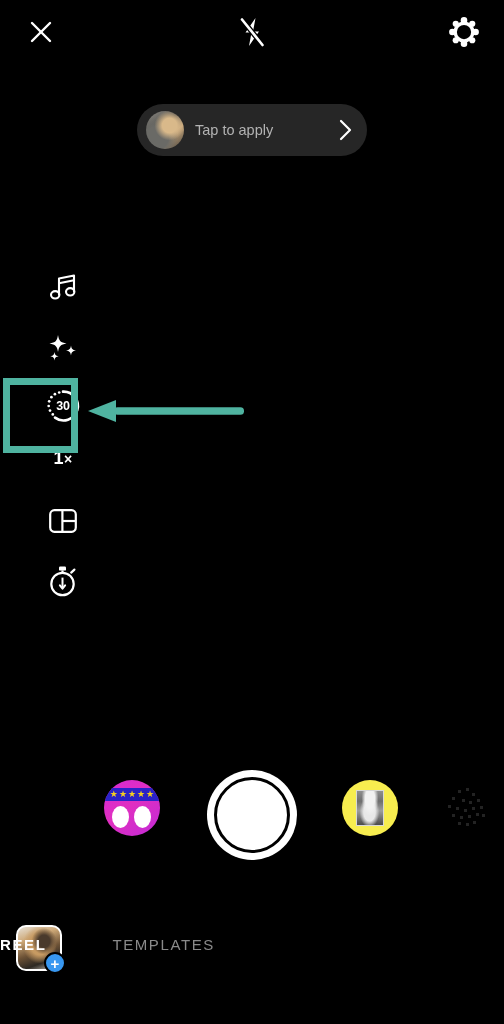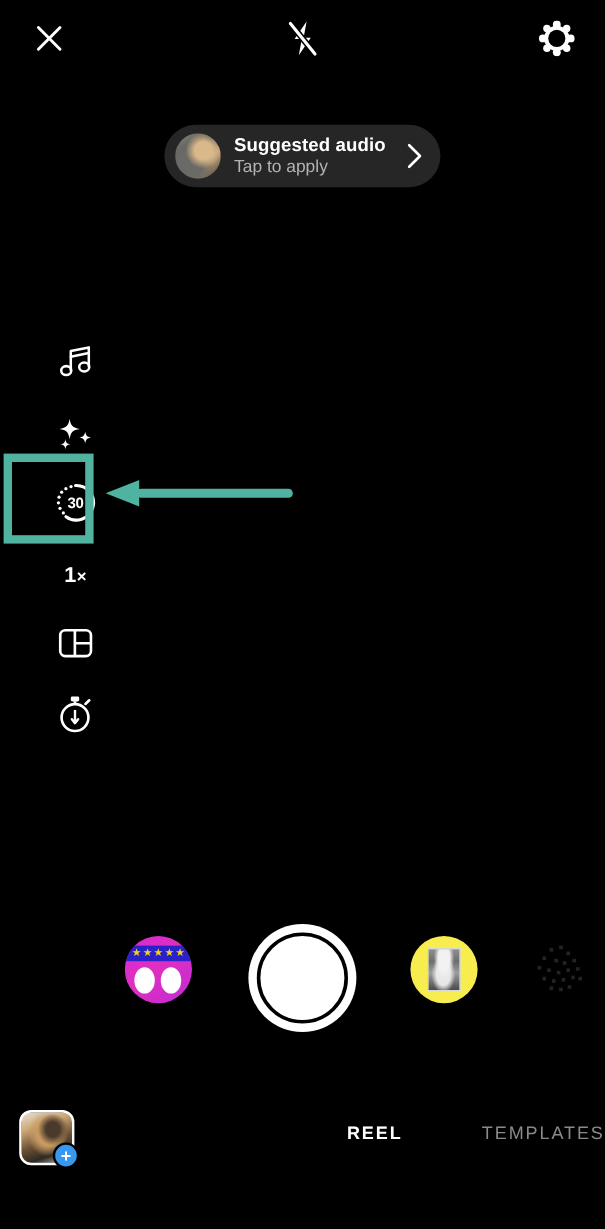--- a/index.html
+++ b/index.html
@@ -57,21 +57,21 @@
   #audio-chevron {
     width:24px; flex:0 0 24px;
     display:flex; align-items:center; justify-content:center;
     margin-right:4px;
   }
 
   
   #tool-rail { position:absolute; left:0; top:270px; width:80px; }
   .tool {
     width:80px; height:62px;
-    display:flex; align-items:center; justify-content:center;
+    display:flex; align-items:flex-start; justify-content:center;
     position:relative;
     padding-left:46px;
   }
   #tool-music   { position:absolute; top:0px;   left:0; }
   #tool-effects { position:absolute; top:62px;  left:0; }
   #tool-duration{ position:absolute; top:118px; left:0; }
   #tool-zoom    { position:absolute; top:178px; left:0; }
   #tool-layout  { position:absolute; top:235px; left:0; }
   #tool-timer   { position:absolute; top:294px; left:0; }
 
@@ -177,21 +177,21 @@
     position:absolute; right:-4px; bottom:-3px;
     width:22px; height:22px; border-radius:50%;
     background:#3897f0;
     border:2px solid #000;
     display:flex; align-items:center; justify-content:center;
     color:#fff; font-size:15px; font-weight:bold; line-height:1;
   }
 
   #mode-tabs {
     position:absolute; left:0; top:36px; width:504px;
-    display:flex; align-items:center; justify-content:flex-end; gap:18px;
+    display:flex; align-items:center; justify-content:flex-start; gap:18px;
   }
   #tab-reel {
     font-size:15px; font-weight:bold; color:#fff; letter-spacing:1.6px;
   }
   #tab-templates {
     font-size:15px; font-weight:normal; color:#8a8a8a; letter-spacing:1.6px;margin-left:48px;
   }
 </style>
 </head>
 <body>
@@ -229,21 +229,20 @@
           <circle cx="24.8" cy="24.8" r="3.3"></circle>
         </g>
         <circle cx="16" cy="16" r="7.6" fill="#000"></circle>
       </svg>
     </div>
   </div>
 
   <div id="audio-pill">
     <div id="audio-thumb"></div>
     <div id="audio-text">
-      <div id="audio-title">Suggested audio</div>
       <div id="audio-sub">Tap to apply</div>
     </div>
     <div id="audio-chevron">
       <svg width="13" height="22" viewBox="0 0 13 22">
         <polyline points="2,2 11,11 2,20" fill="none" stroke="#fff" stroke-width="2.2" stroke-linecap="round" stroke-linejoin="round"></polyline>
       </svg>
     </div>
   </div>
 
   <div id="tool-rail">

